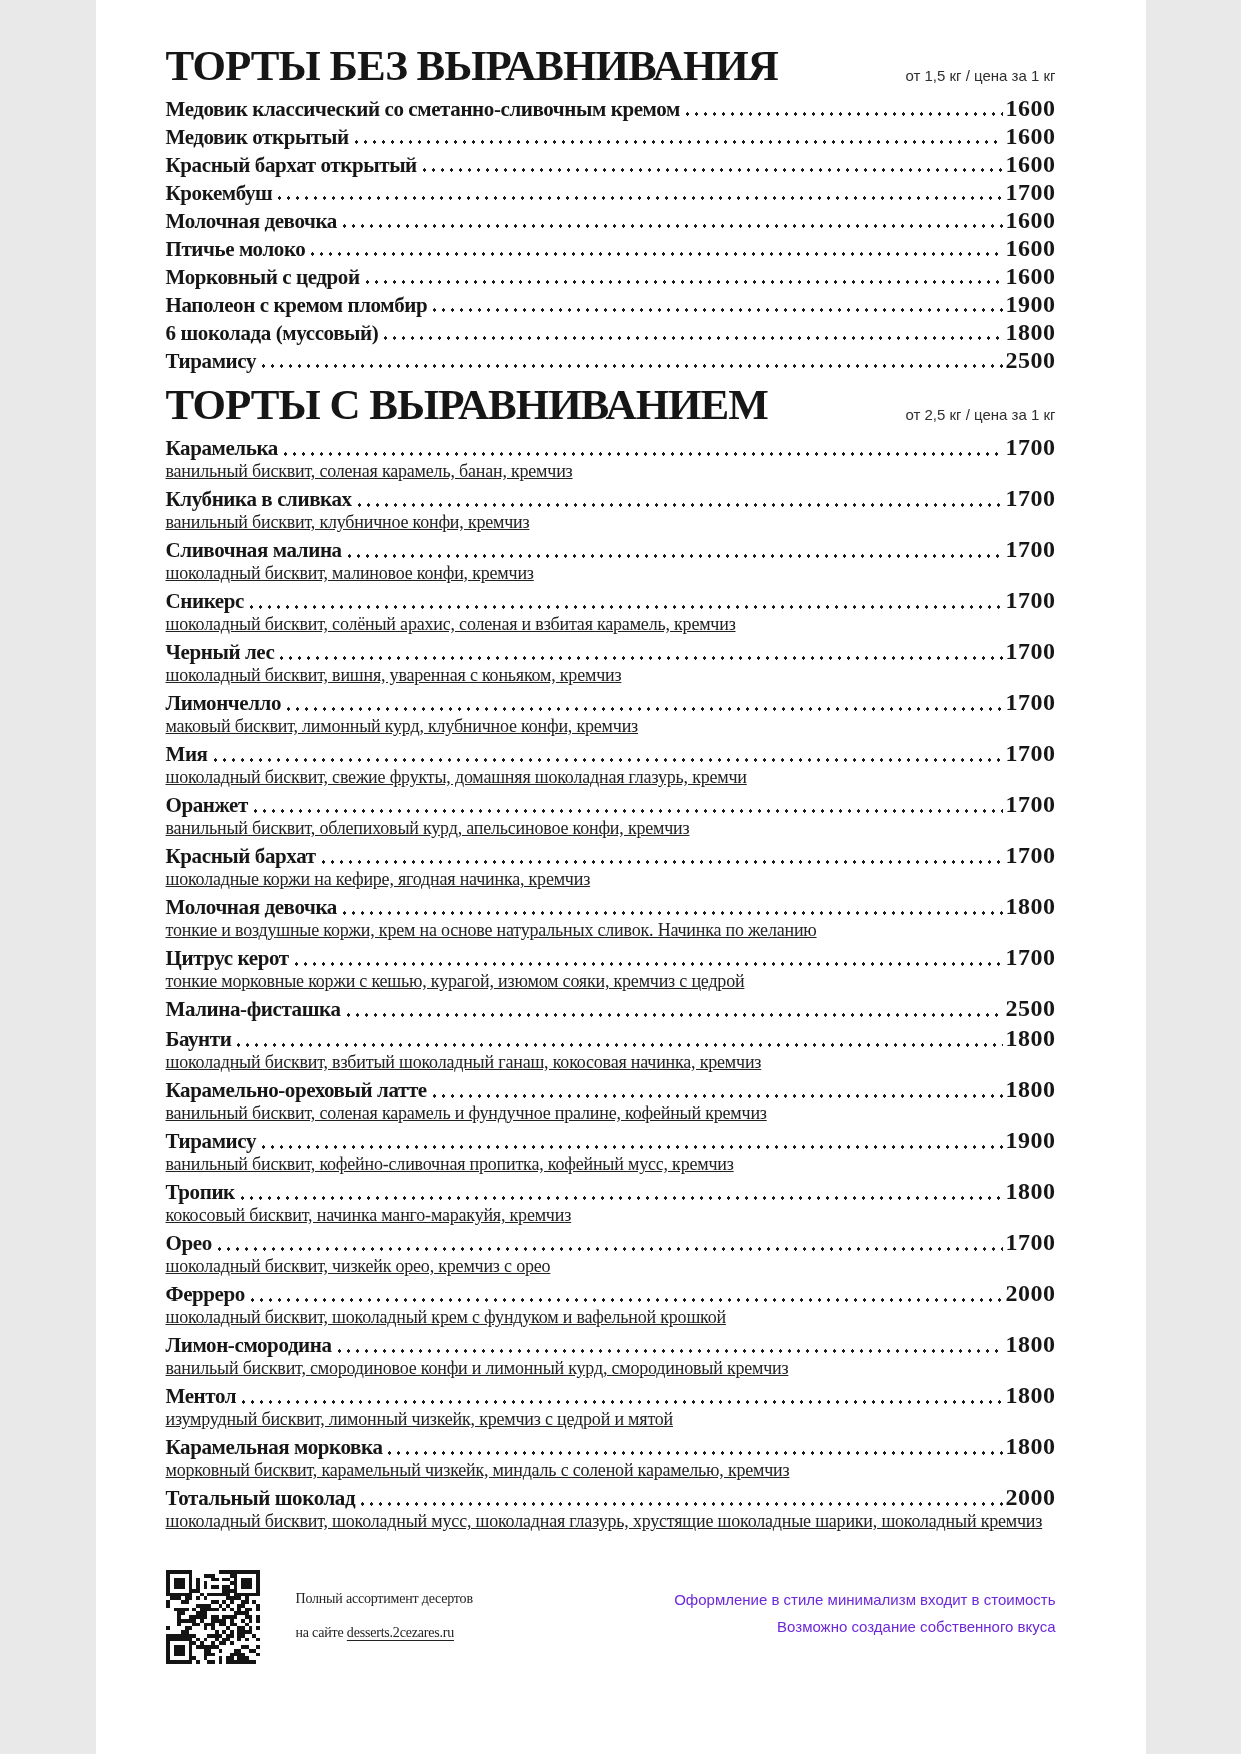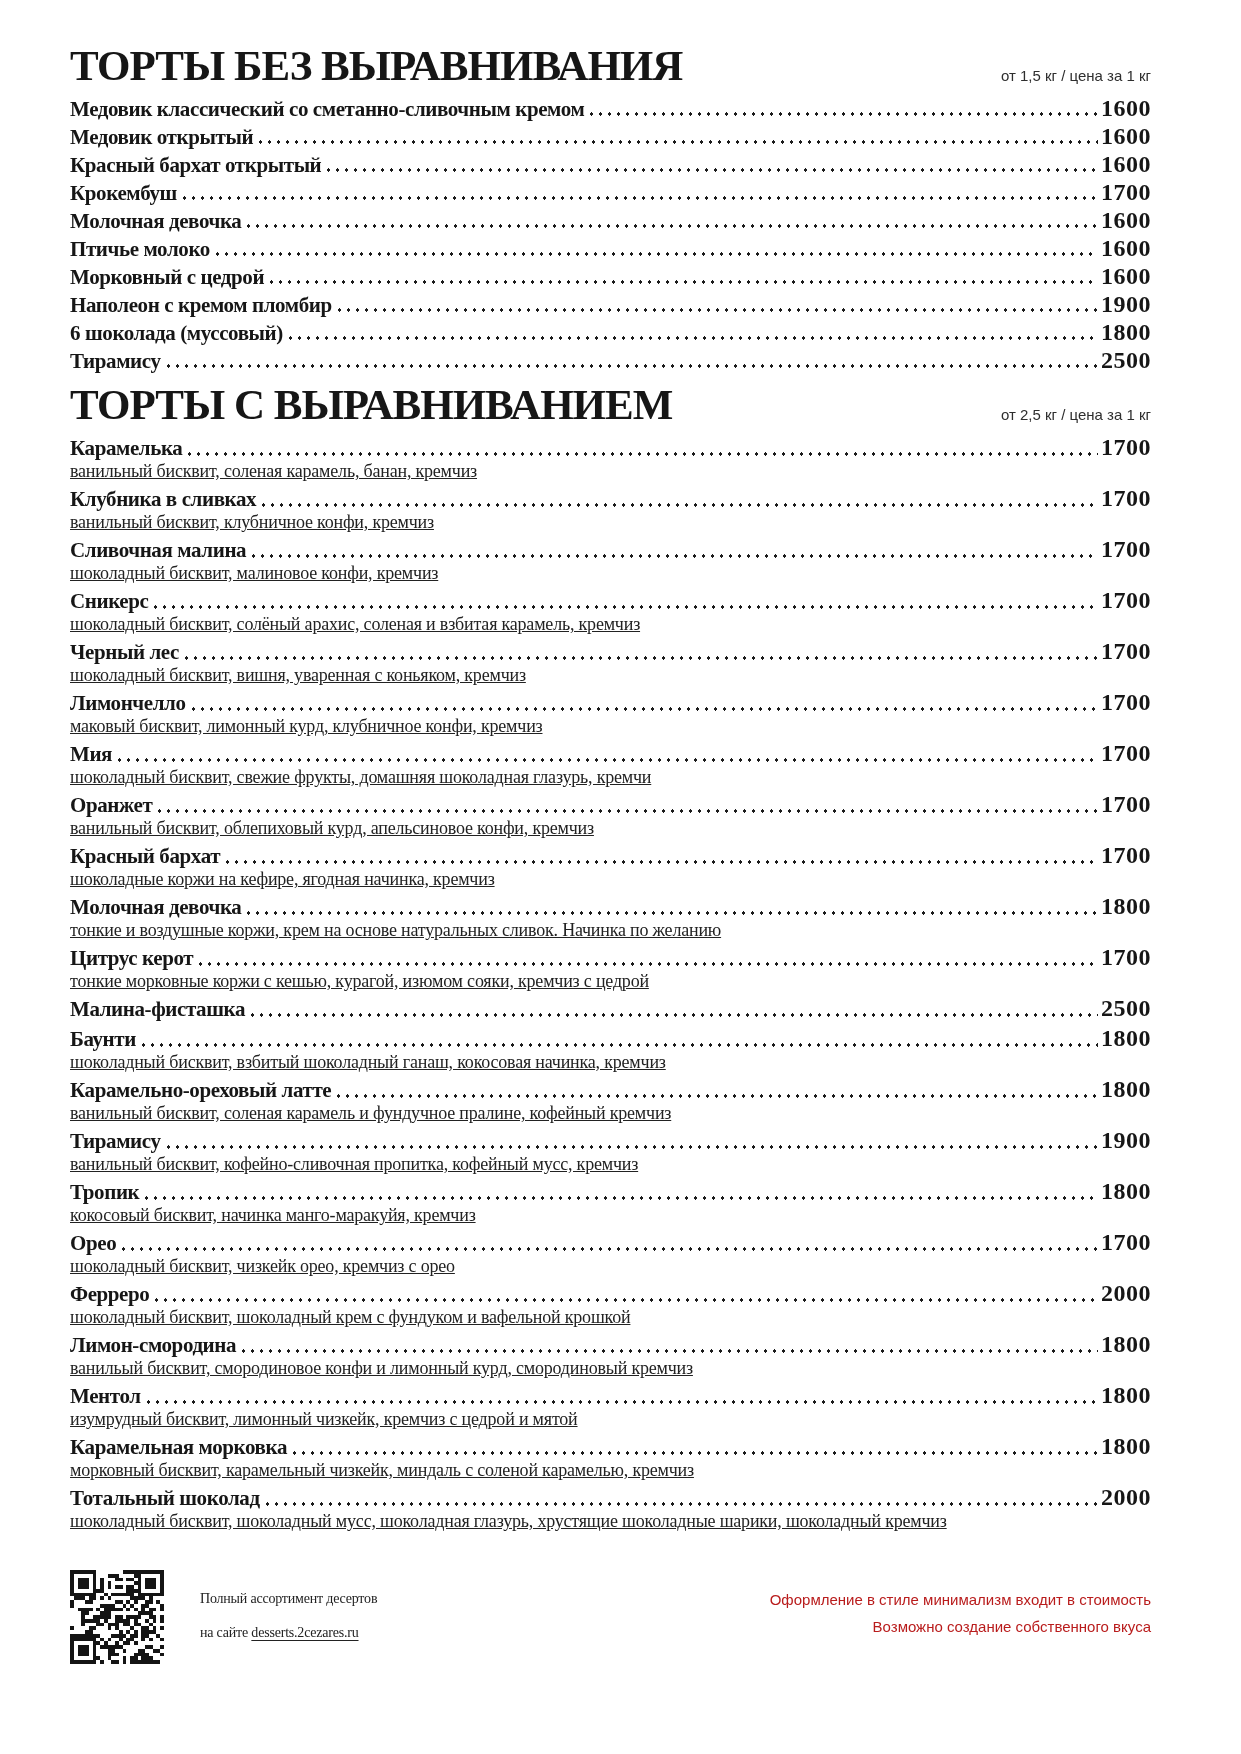--- a/index.html
+++ b/index.html
@@ -1,18 +1,18 @@
 <!DOCTYPE html>
 <html lang="ru"><head>
 <meta charset="utf-8">
 <style>
   html,body{margin:0;padding:0;background:#e9e9e9;}
   .page{
     position:relative;
-    width:1241px;height:1754px;
+    width:1050px;height:1754px;
     margin:0 auto;
     background:#ffffff;
     box-sizing:border-box;
     padding:44px 90px 0 70px;
     overflow:hidden;
     font-family:"Liberation Serif", serif;
     color:#1b1b1b;
   }
   .sec-head{display:flex;align-items:flex-end;margin:0 0 8px 0;}
   .sec-title{
@@ -54,21 +54,21 @@
   .qr-wrap{width:94px;height:94px;flex:0 0 auto;}
   .qr-wrap svg{display:block;width:94px;height:94px;}
   .assort{
     margin-left:36px;margin-top:12px;
     font-size:14px;line-height:34px;color:#222;letter-spacing:-0.2px;
   }
   .site-link{color:#222;text-decoration:underline;text-underline-offset:3px;cursor:pointer;}
   .footer-right{
     margin-left:auto;margin-top:16px;text-align:right;
     font-family:"Liberation Sans", sans-serif;
-    font-size:15px;line-height:27px;color:#b91c1c;
+    font-size:15px;line-height:27px;color:#6d28d9;
   }
 </style>
 </head>
 <body>
 
 <div class="page">
 
   <section class="sec s1">
     <div class="sec-head">
       <h1 class="sec-title">ТОРТЫ БЕЗ ВЫРАВНИВАНИЯ</h1>

